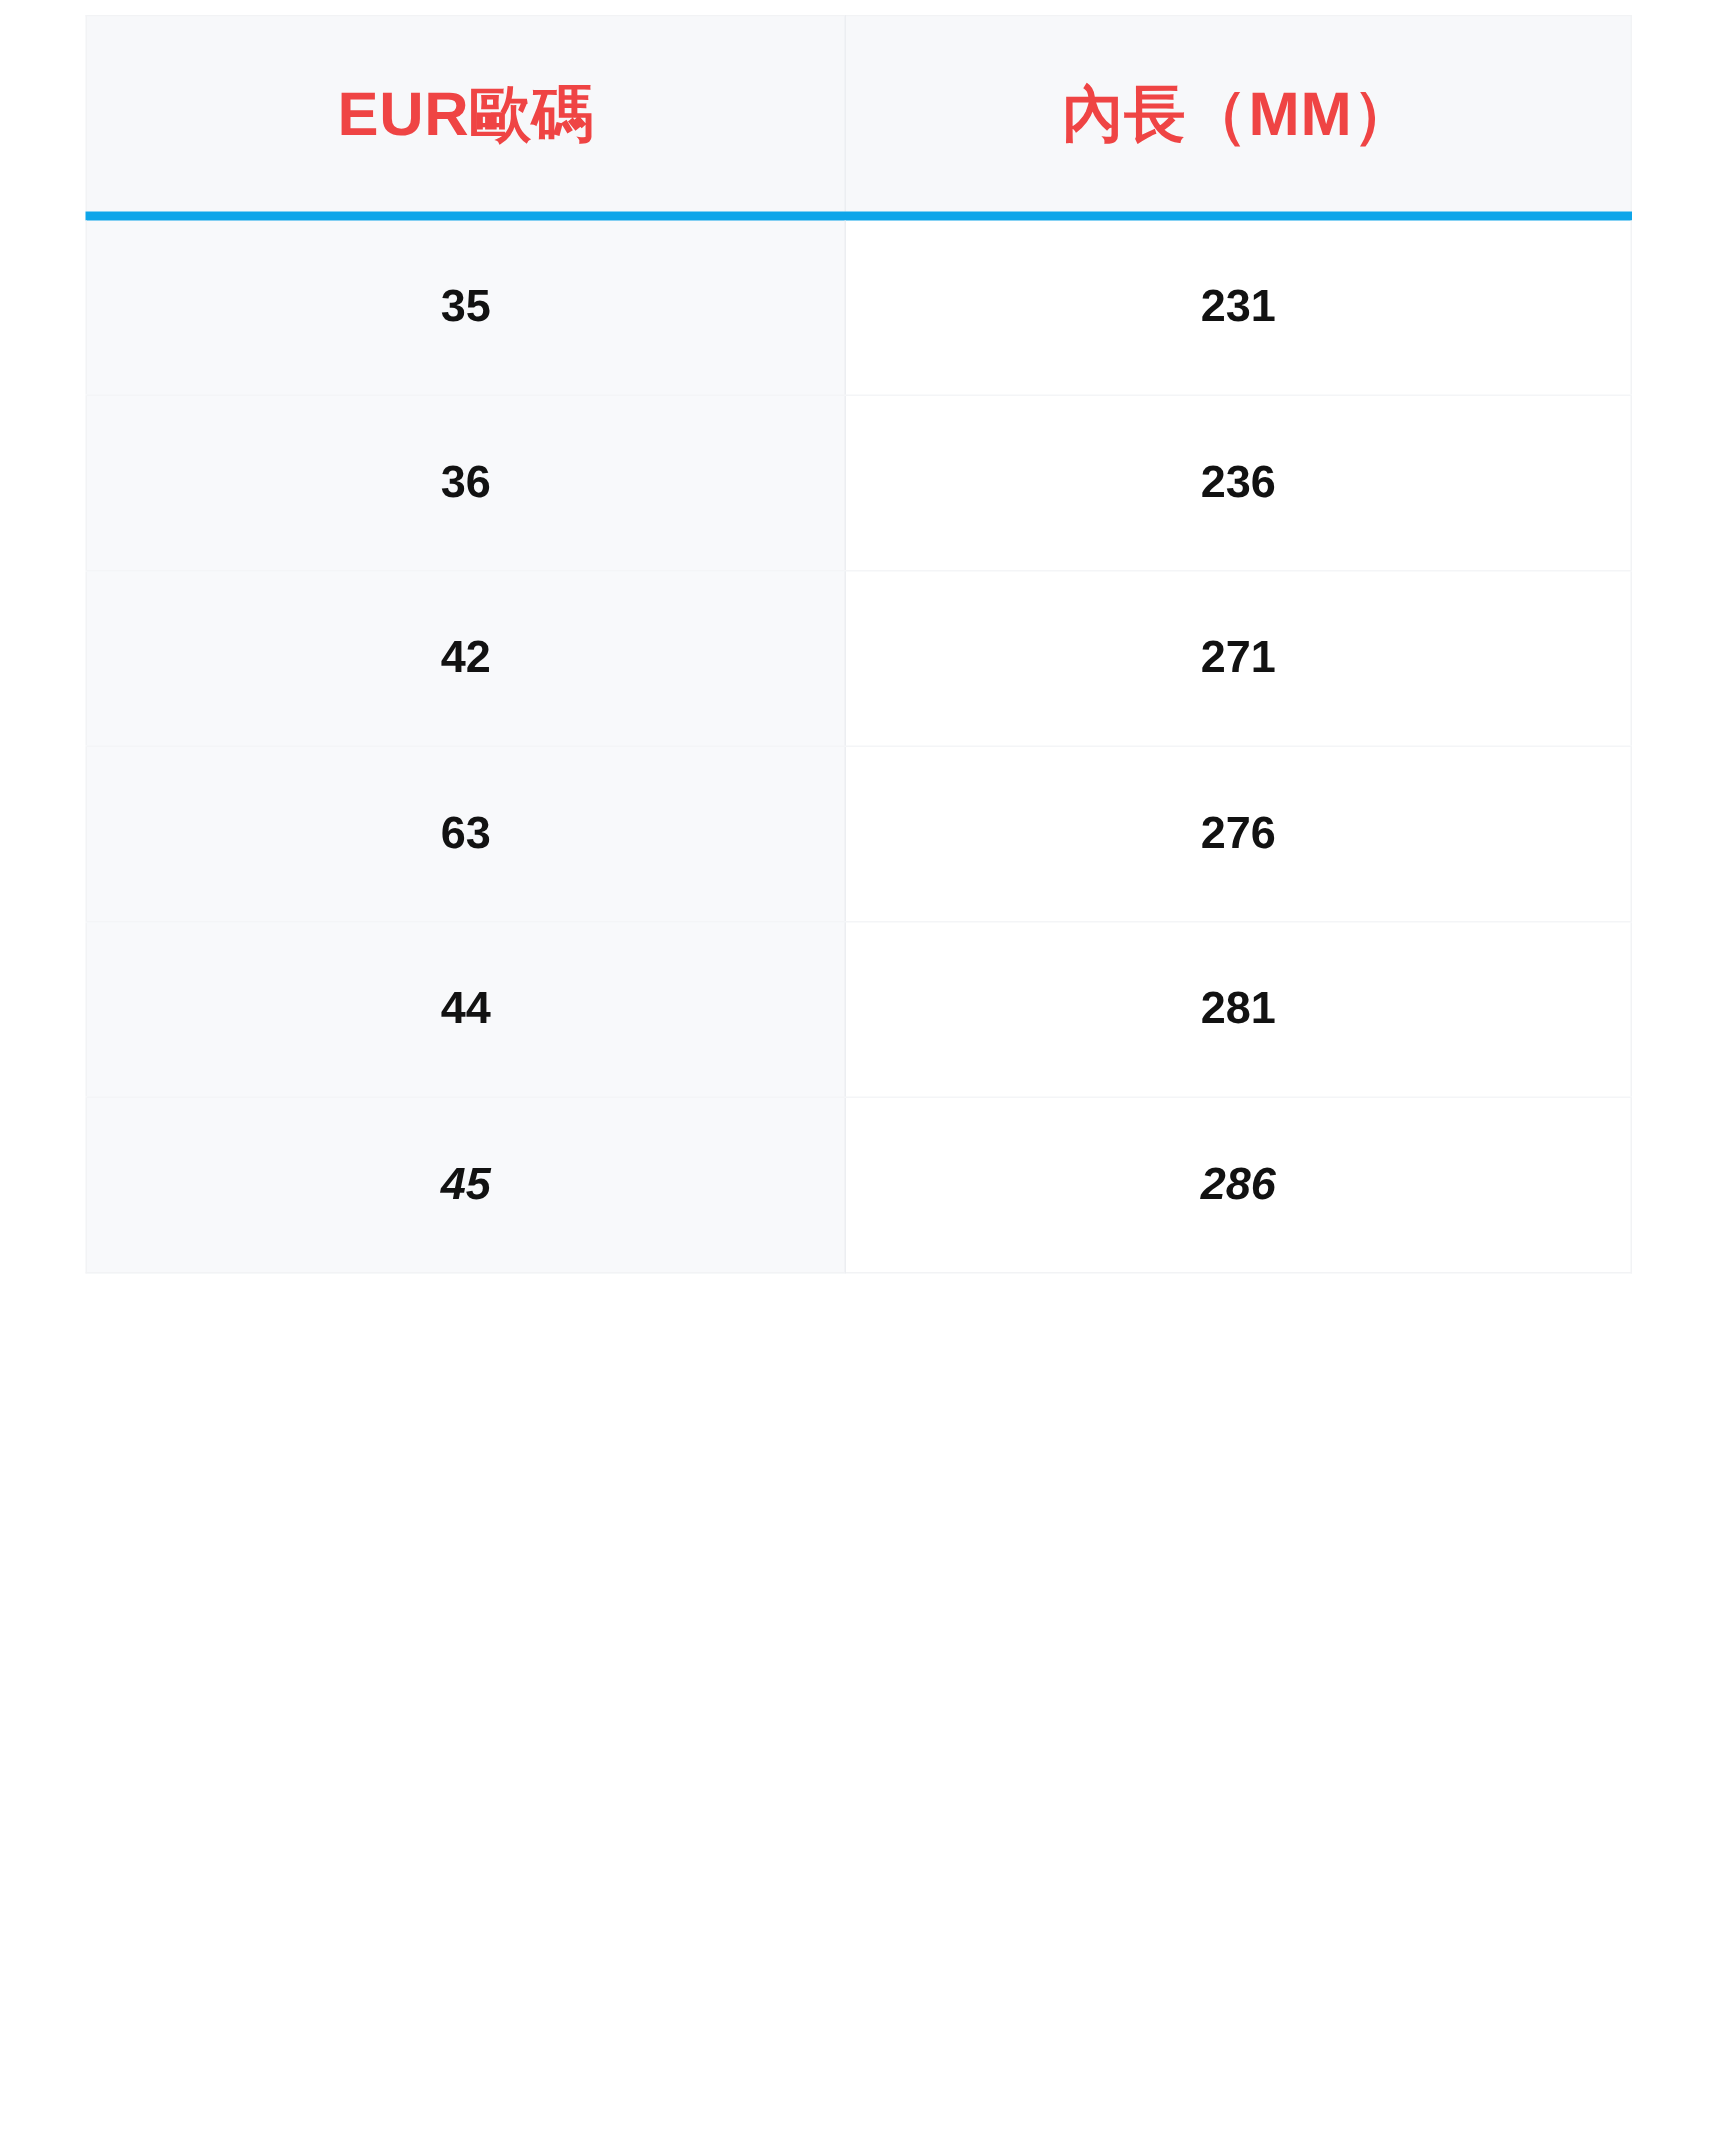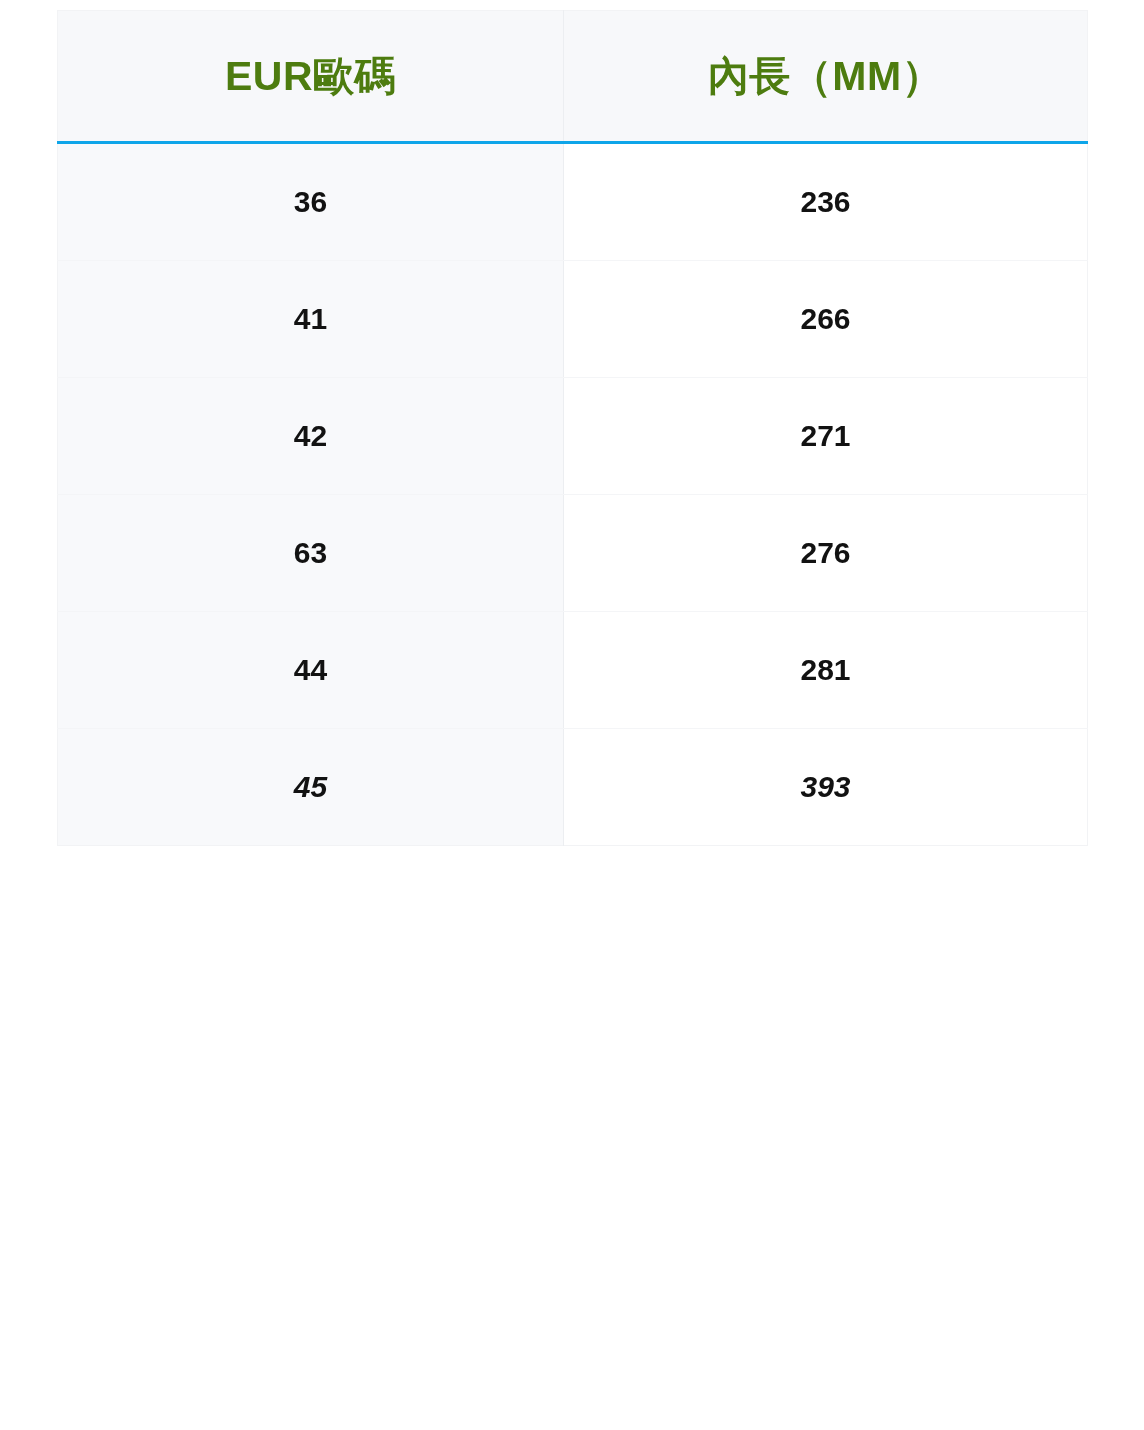--- a/index.html
+++ b/index.html
@@ -33,28 +33,28 @@
     border: 1px solid #f2f3f5;
   }
 
   table.size-table col.col-left  { width: 506px; }
   table.size-table col.col-right { width: 524px; }
 
   
   thead th {
     height: 130px;
     background: #f7f8fa;
-    color: #4d7c0f;
+    color: #ef4444;
     font-size: 41px;
     font-weight: 700;
     text-align: center;
     vertical-align: middle;
     letter-spacing: 0.5px;
     border-right: 1px solid #eceef1;
-    border-bottom: 3px solid #0ea5e9;
+    border-bottom: 6px solid #0ea5e9;
     padding: 0;
   }
   thead th:last-child { border-right: none; }
 
   
   tbody td {
     height: 116px;
     text-align: center;
     vertical-align: middle;
     font-size: 30px;
@@ -87,40 +87,40 @@
 
     <thead>
       <tr>
         <th>EUR歐碼</th>
         <th>內長（MM）</th>
       </tr>
     </thead>
 
     <tbody id="table-body">
 
+    <tr>
+          <td class="cell-size">35</td>
+          <td class="cell-length">231</td>
+        </tr>
         <tr>
           <td class="cell-size">36</td>
           <td class="cell-length">236</td>
-        </tr>
-        <tr>
-          <td class="cell-size">41</td>
-          <td class="cell-length">266</td>
         </tr>
         <tr>
           <td class="cell-size">42</td>
           <td class="cell-length">271</td>
         </tr>
         <tr>
           <td class="cell-size">63</td>
           <td class="cell-length">276</td>
         </tr>
         <tr>
           <td class="cell-size">44</td>
           <td class="cell-length">281</td>
         </tr>
         <tr>
           <td class="cell-size">45</td>
-          <td class="cell-length">393</td>
+          <td class="cell-length">286</td>
         </tr>
       </tbody>
   </table>
 
 </div>
 
 </body></html>

